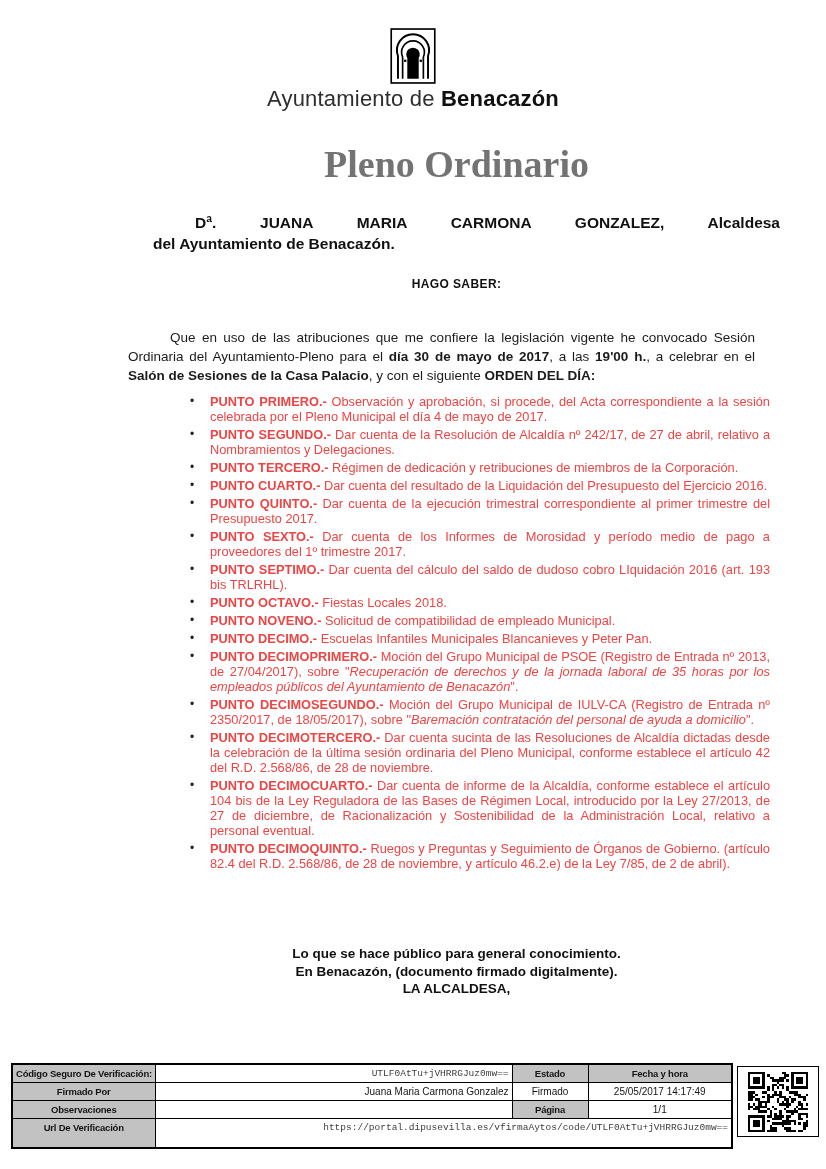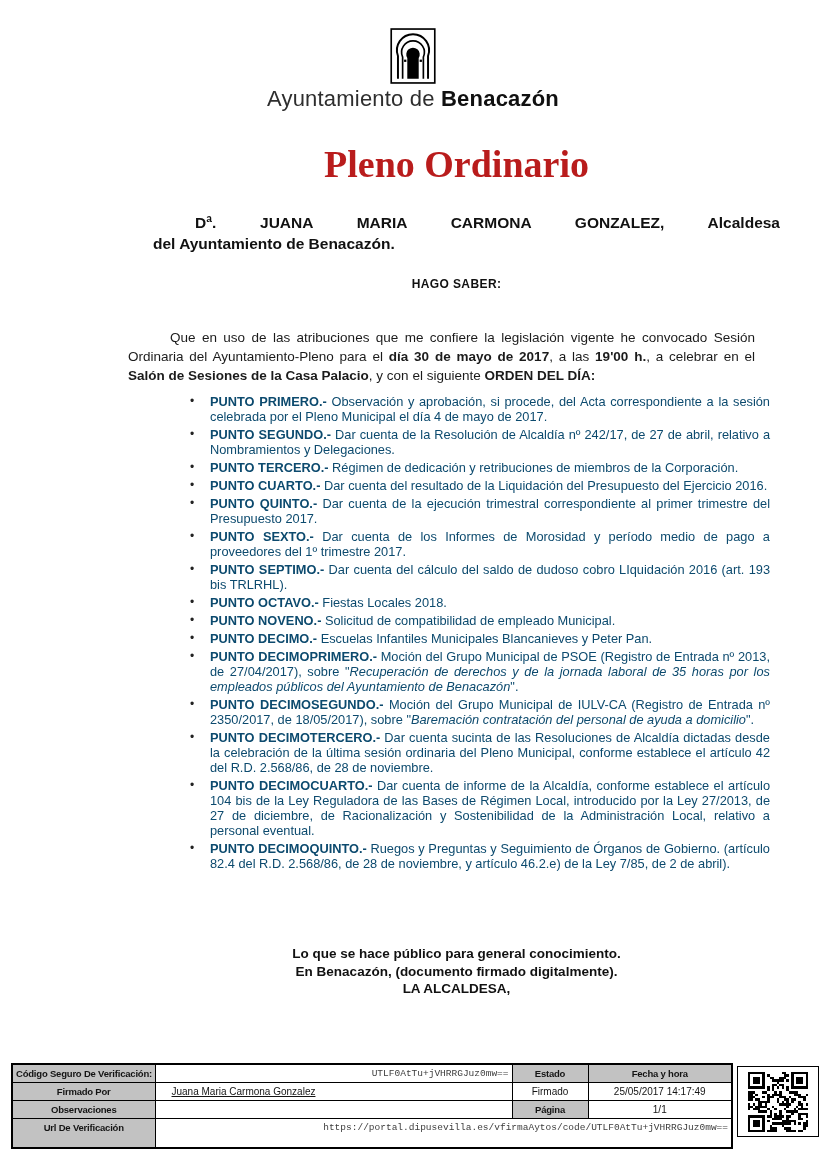--- a/index.html
+++ b/index.html
@@ -7,57 +7,57 @@
         font-family:"Liberation Sans",sans-serif;color:#161616;overflow:hidden;}
 
   
   .logo{position:absolute;top:28px;left:0;right:0;text-align:center;}
   .logo svg.arch{display:block;margin:0 auto;}
   .org-name{margin-top:2px;font-size:22px;color:#2e2e2e;letter-spacing:0.2px;}
   .org-name .org-bold{font-weight:bold;color:#101010;}
 
   
   .doc-title{position:absolute;top:142px;left:143px;width:627px;text-align:center;
-             font-family:"Liberation Serif",serif;font-weight:bold;font-size:38px;color:#b91c1c;}
+             font-family:"Liberation Serif",serif;font-weight:bold;font-size:38px;color:#737373;}
 
   
   .salutation{position:absolute;top:212px;left:153px;width:627px;
               font-weight:bold;font-size:15.5px;line-height:21px;color:#111;}
   .salutation .l1{text-align:justify;text-align-last:justify;text-indent:42px;}
   .salutation .l2{text-align:left;}
 
   .hago{position:absolute;top:277px;left:143px;width:627px;text-align:center;
         font-weight:bold;font-size:12px;letter-spacing:0.4px;color:#111;}
 
   .intro{position:absolute;top:314px;left:128px;width:627px;text-align:justify;
          font-size:13.5px;line-height:19px;text-indent:42px;color:#1b1b1b;}
 
   
   .agenda-wrap{position:absolute;top:394px;left:143px;width:627px;}
   ul.agenda{list-style:none;margin:0;padding:0;}
   ul.agenda li{position:relative;padding-left:67px;text-align:justify;
-               font-size:12.8px;line-height:15px;margin-bottom:3px;color:#0c4a6e;}
+               font-size:12.8px;line-height:15px;margin-bottom:3px;color:#ef4444;}
   ul.agenda li::before{content:"\2022";position:absolute;left:47px;top:0;font-size:12px;color:#222;}
 
   .run-b{font-weight:bold;}
   .run-i{font-style:italic;}
 
   
   .closing{position:absolute;top:945px;left:143px;width:627px;text-align:center;
            font-weight:bold;font-size:13.5px;line-height:17.5px;color:#111;}
 
   
   .footer-table{position:absolute;top:1063px;left:11px;}
   .footer-table table{border-collapse:collapse;table-layout:fixed;width:720px;
                       border:2px solid #000;}
   .footer-table td{border:1px solid #000;font-size:10px;padding:1px 3px;height:15px;
                    text-align:center;vertical-align:middle;overflow:hidden;white-space:nowrap;color:#141414;}
   .footer-table td.lbl{background:#c2c2c2;font-weight:bold;font-size:9.5px;letter-spacing:-0.2px;}
   .footer-table td.mono{font-family:"Liberation Mono",monospace;font-size:9.5px;color:#3d3d3d;text-align:right;}
-  .footer-table td.left{text-align:left;padding-left:16px;text-decoration:underline;}
+  .footer-table td.left{text-align:right;padding-left:16px;}
   .footer-table tr.tall td{height:24px;vertical-align:top;padding-top:3px;}
 
   .qr-box{position:absolute;left:737px;top:1066px;width:80px;height:69px;border:1.5px solid #000;
           display:flex;align-items:center;justify-content:center;background:#fff;}
 </style>
 </head>
 <body>
 
 <div class="page">
 

